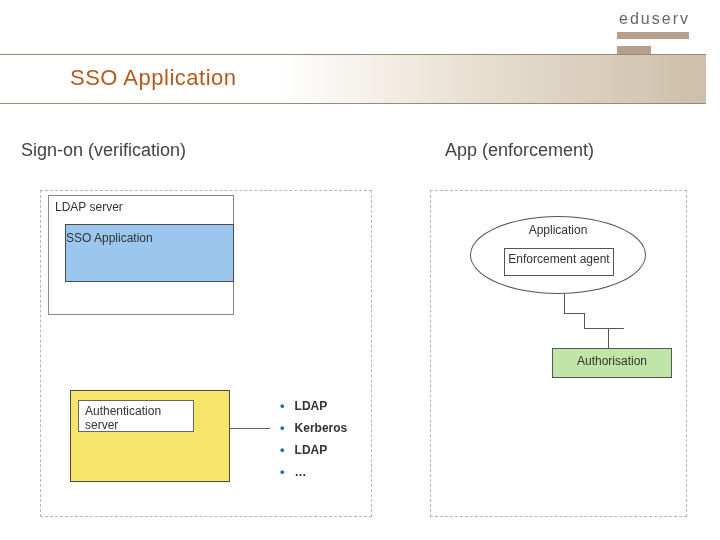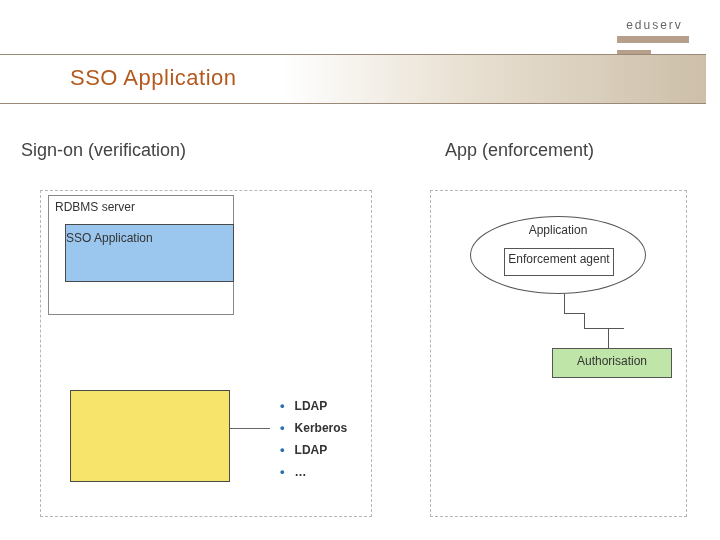--- a/index.html
+++ b/index.html
@@ -20,25 +20,24 @@
   }
   
   .logo {
     position: absolute;
     top: 10px;
     right: 28px;
     width: 75px;
   }
   .logo-word {
     text-align: center;
-    font-size: 12px;
+    font-size: 16px;
     color: #666;
     letter-spacing: 2px;
     margin-bottom: 4px;
-    margin-top: 8px;
   }
   .logo-bars {
     display: flex;
     flex-direction: column;
     width: 72px;
   }
   .logo-bar-top {
     height: 7px;
     background: #b7a08b;
   }
@@ -269,27 +268,30 @@
   <div class="band"></div>
   <div class="title">SSO Application</div>
 
   <div class="col-head-left">Sign-on (verification)</div>
   <div class="col-head-right">App (enforcement)</div>
 
   <div class="col col-left"></div>
   <div class="col col-right"></div>
 
   <div class="http">
-    <div class="http-label">RDBMS server</div>
+    <div class="http-label">LDAP server</div>
   </div>
   <div class="sso-box">
     <span>SSO Application</span>
   </div>
 
   <div class="auth-box"></div>
+  <div class="auth-cap">
+    <span>Authentication server</span>
+  </div>
   <div class="conn-auth"></div>
 
   <div class="proto">
     <div class="proto-item">LDAP</div>
     <div class="proto-item">Kerberos</div>
     <div class="proto-item">LDAP</div>
     <div class="proto-item">…</div>
   </div>
 
   <div class="app-oval">

